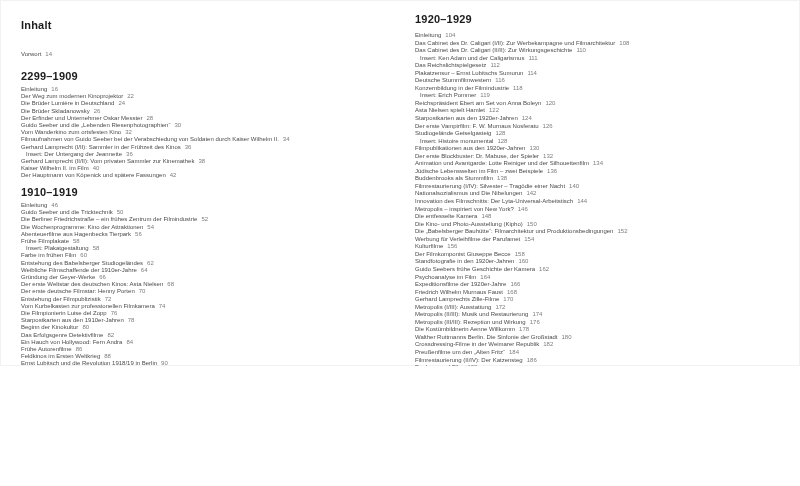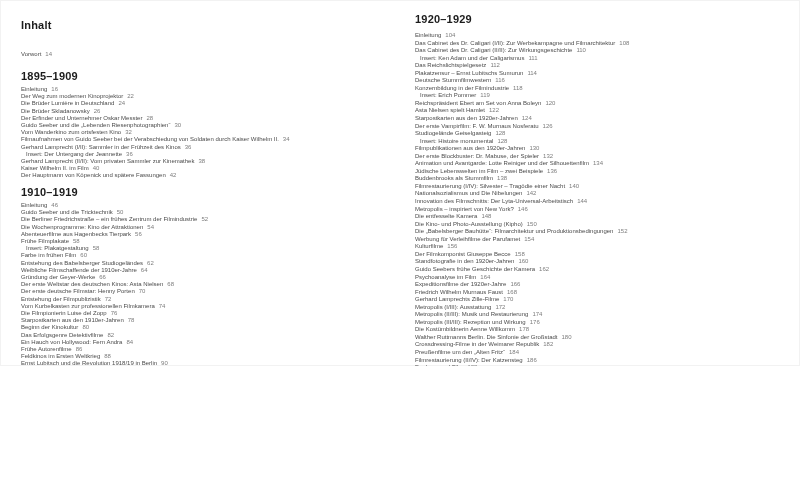--- a/index.html
+++ b/index.html
@@ -44,21 +44,21 @@
 
 <div class="spread">
 
   <h1 class="toc-title">Inhalt</h1>
 
   <div class="vorwort">
     <span>Vorwort</span><span class="pg">14</span>
   </div>
 
   <section class="section" id="sec-left-0">
-    <h2>1895–1909</h2>
+    <h2>2299–1909</h2>
     <div class="entries">
         <div class="entry"><span class="t">Einleitung</span><span class="pg">16</span></div>
         <div class="entry"><span class="t">Der Weg zum modernen Kinoprojektor</span><span class="pg">22</span></div>
         <div class="entry"><span class="t">Die Brüder Lumière in Deutschland</span><span class="pg">24</span></div>
         <div class="entry"><span class="t">Die Brüder Skladanowsky</span><span class="pg">26</span></div>
         <div class="entry"><span class="t">Der Erfinder und Unternehmer Oskar Messter</span><span class="pg">28</span></div>
         <div class="entry"><span class="t">Guido Seeber und die „Lebenden Riesenphotographien“</span><span class="pg">30</span></div>
         <div class="entry"><span class="t">Vom Wanderkino zum ortsfesten Kino</span><span class="pg">32</span></div>
         <div class="entry"><span class="t">Filmaufnahmen von Guido Seeber bei der Verabschiedung von Soldaten durch Kaiser Wilhelm II.</span><span class="pg">34</span></div>
         <div class="entry"><span class="t">Gerhard Lamprecht (I/II): Sammler in der Frühzeit des Kinos</span><span class="pg">36</span></div>

